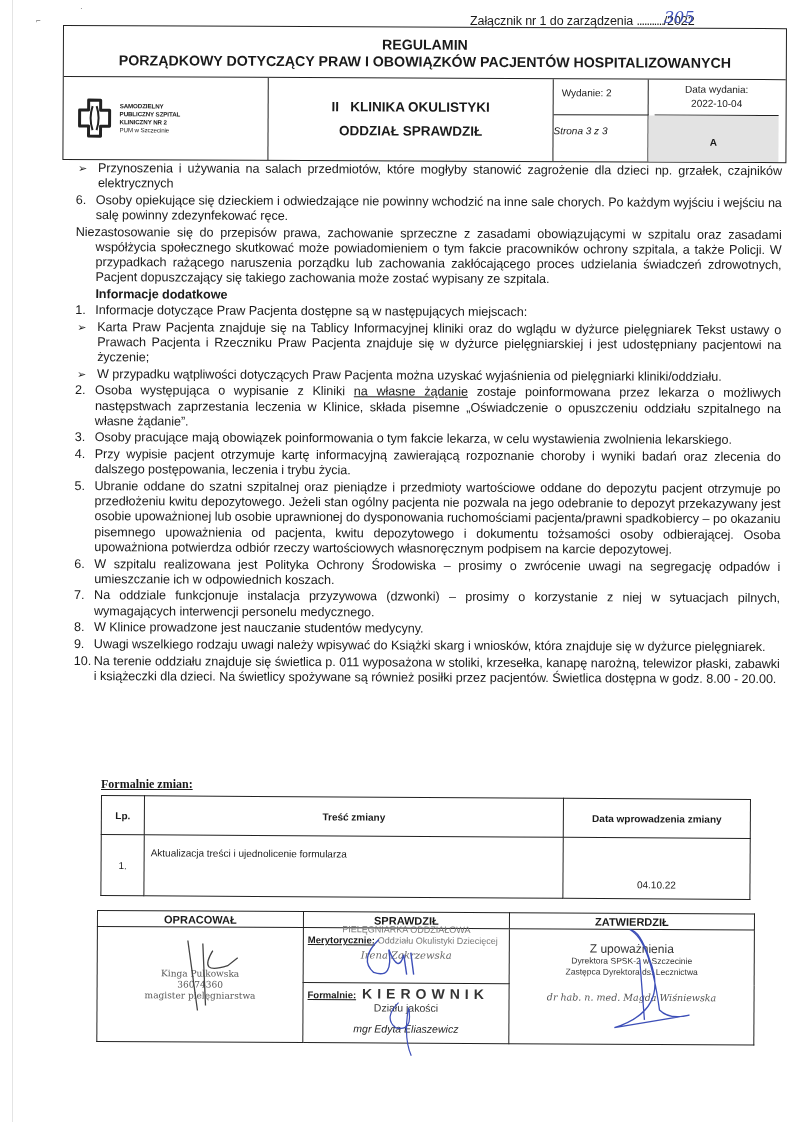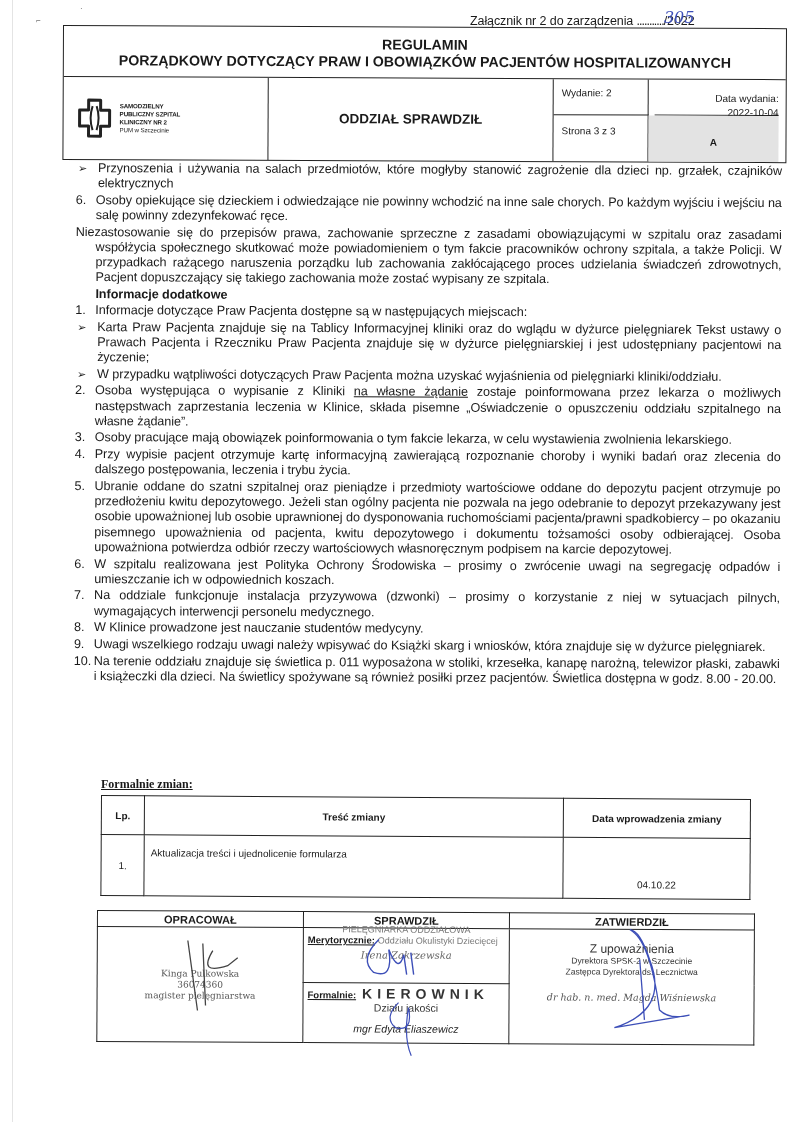--- a/index.html
+++ b/index.html
@@ -24,22 +24,22 @@
     border-bottom: 1.4px solid #222;
   }
   .header-row { display: flex; height: 82px; }
   .logo-cell { width: 205px; border-right: 1.2px solid #222; display: flex; align-items: center; padding-left: 12px; box-sizing: border-box; }
   .logo-text { font-size: 6.2px; line-height: 8px; margin-left: 6px; font-weight: bold; letter-spacing: -0.1px; }
   .logo-text .plain { font-weight: normal; }
   .clinic-cell { flex: 1; border-right: 1.2px solid #222; display: flex; flex-direction: column; align-items: center; justify-content: center; font-weight: bold; font-size: 13.5px; line-height: 24px; }
   .meta-cell { width: 232px; display: grid; grid-template-columns: 95px 130px; grid-template-rows: 36px 46px; }
   .meta-cell > div { font-size: 10px; box-sizing: border-box; }
   .m-wyd { border-right: 1.2px solid #222; border-bottom: 1.2px solid #222; padding: 8px 0 0 8px; }
-  .m-data { border-bottom: 1.2px solid #222; text-align: right; padding-top: 12px; line-height: 14px; margin-left: 6px; }
-  .m-strona { border-right: 1.2px solid #222; padding: 10px 0 0 8px; }
+  .m-data { border-bottom: 1.2px solid #222; text-align: center; padding-top: 3px; line-height: 14px; margin-left: 6px; }
+  .m-strona { border-right: 1.2px solid #222; padding: 10px 0 0 0; font-style: italic; }
   .m-a { background: #e3e3e3; display: flex; align-items: center; justify-content: center; font-weight: bold; font-size: 13px; padding-top: 6px; }
 
   .body-text {
     position: absolute; left: 76px; top: 161px; width: 706px; font-size: 12.6px; line-height: 15.2px;
     transform: rotate(0.25deg); transform-origin: left top; letter-spacing: -0.05px;
   }
   .body-text p { margin: 0; text-align: justify; }
   .item { display: flex; margin: 0 0 1.5px 0; }
   .item .mk { width: 20px; flex: none; }
   .item .tx { flex: 1; text-align: justify; }
@@ -87,21 +87,21 @@
   .signature { position: absolute; pointer-events: none; }
 </style>
 </head>
 <body>
 
 <div class="scan-edge"></div>
 <div class="corner-mark" style="left:36px;top:16px;">⌐</div>
 <div class="corner-mark" style="left:80px;top:4px;">·</div>
 
 <div class="attachment">
-  <span>Załącznik nr 2 do zarządzenia </span><span class="dots">...........</span><span class="handwritten" style="position:absolute;left:194px;top:-6px;">305</span><span>/2022</span>
+  <span>Załącznik nr 1 do zarządzenia </span><span class="dots">...........</span><span class="handwritten" style="position:absolute;left:194px;top:-6px;">305</span><span>/2022</span>
 </div>
 
 <div class="header">
   <div class="header-title">
     <div>REGULAMIN</div>
     <div>PORZĄDKOWY DOTYCZĄCY PRAW I OBOWIĄZKÓW PACJENTÓW HOSPITALIZOWANYCH</div>
   </div>
   <div class="header-row">
     <div class="logo-cell">
       <svg width="38" height="44" viewBox="0 0 38 44">
@@ -111,20 +111,21 @@
         <path d="M21 10 q4 12 0 24" fill="none" stroke="#222" stroke-width="2"></path>
       </svg>
       <div class="logo-text">
         <div>SAMODZIELNY</div>
         <div>PUBLICZNY SZPITAL</div>
         <div>KLINICZNY NR 2</div>
         <div class="plain">PUM w Szczecinie</div>
       </div>
     </div>
     <div class="clinic-cell">
+      <div style="white-space:pre;">II   KLINIKA OKULISTYKI</div>
       <div>ODDZIAŁ SPRAWDZIŁ</div>
     </div>
     <div class="meta-cell">
       <div class="m-wyd">Wydanie: 2</div>
       <div class="m-data">
         <div>Data wydania:</div>
         <div>2022-10-04</div>
       </div>
       <div class="m-strona">Strona 3 z 3</div>
       <div class="m-a">A</div>

